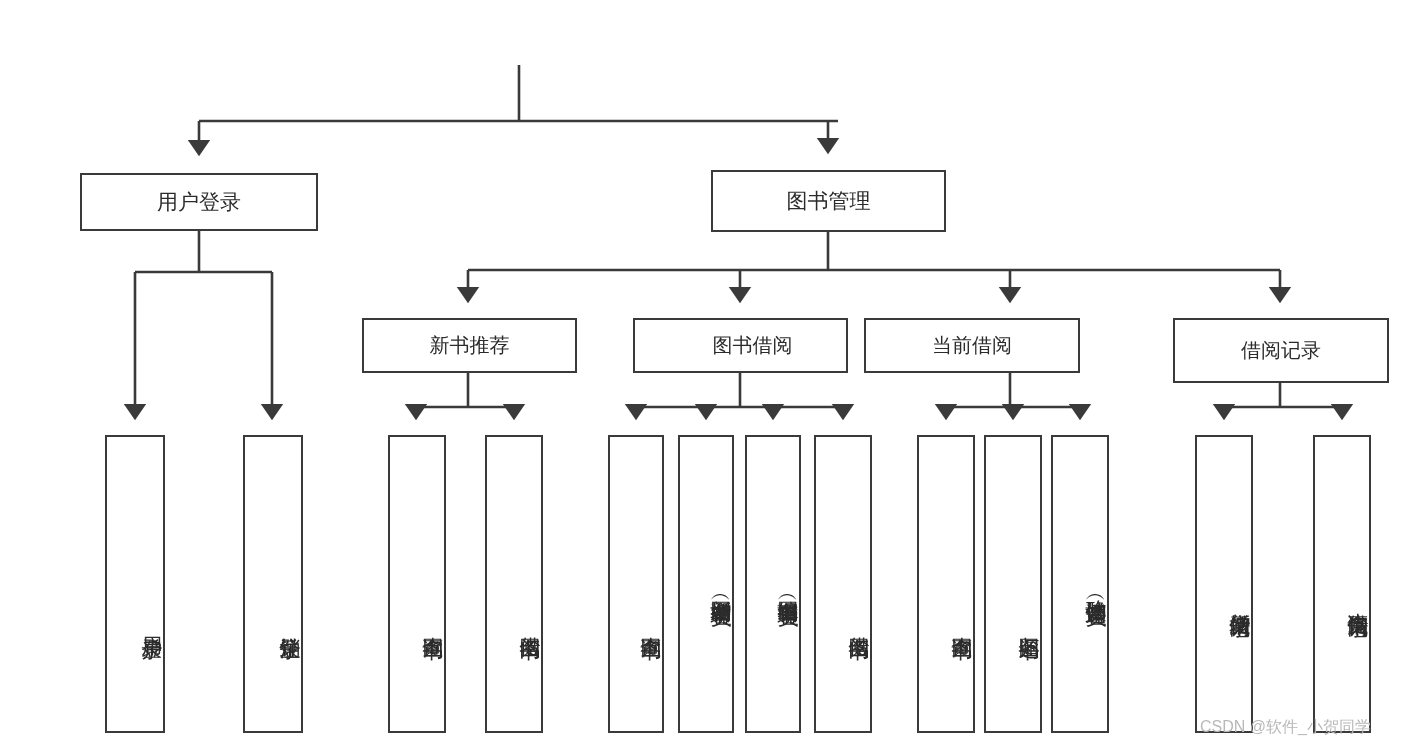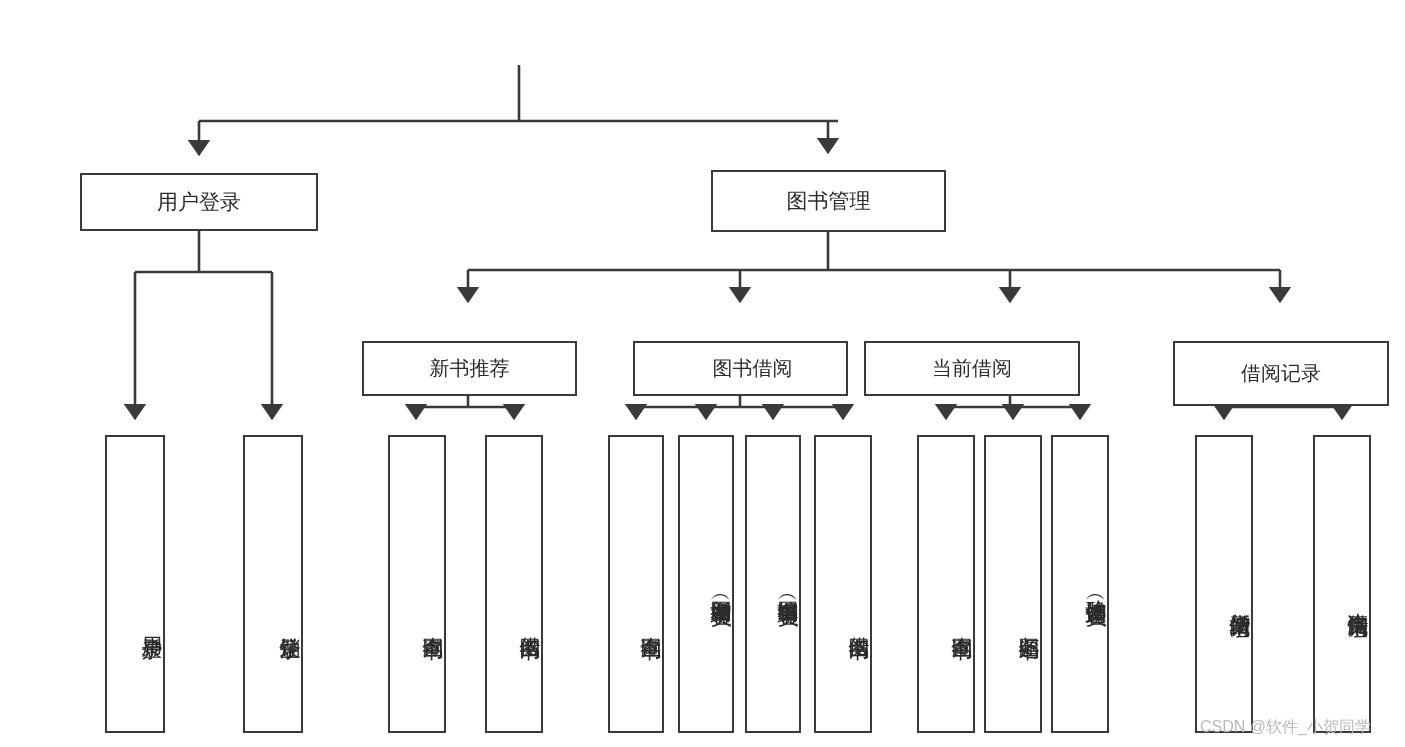--- a/index.html
+++ b/index.html
@@ -37,21 +37,20 @@
     z-index: 2;
   }
   .node.root {
     font-size: 22px;
   }
   .node.level1 {
     font-size: 21px;
   }
   .node.level2 {
     font-size: 20px;
-    margin-top: 23px;
   }
   .node.leaf {
     writing-mode: vertical-rl;
     text-orientation: upright;
     font-size: 21px;
     line-height: 1.08;
     align-items: flex-start;
     justify-content: center;
     padding-top: 4px;
     letter-spacing: 1px;

